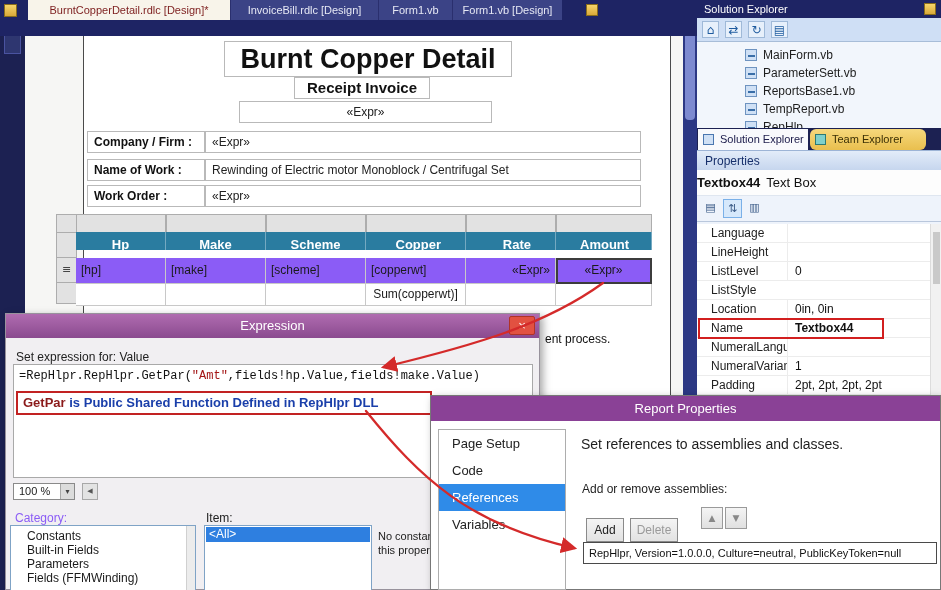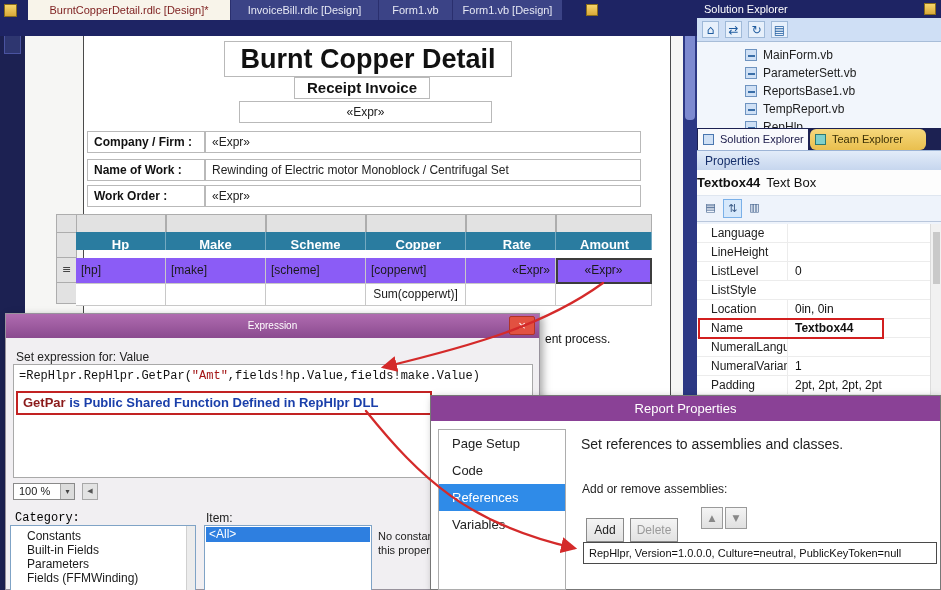--- a/index.html
+++ b/index.html
@@ -70,32 +70,32 @@
   .prow { display:flex; height:19px; border-bottom:1px solid #ececec; font-size:12px; line-height:18px; }
   .plabel { width:90px; padding-left:14px; color:#222; overflow:hidden; white-space:nowrap; }
   .pval { flex:1; padding-left:7px; color:#111; border-left:1px solid #ececec; overflow:hidden; white-space:nowrap; }
   .pval.bold { font-weight:bold; }
   .rp-scroll { position:absolute; left:233px; top:224px; width:11px; height:366px; background:#f1f1f1; border-left:1px solid #dcdcdc; }
   .rp-scroll .th { position:absolute; left:2px; top:8px; width:7px; height:52px; background:#c9c9c9; }
   .name-redbox { position:absolute; left:1px; top:318px; width:186px; height:21px; border:2px solid #d21f1f; z-index:9; }
 
   
   .expdlg { left:5px; top:313px; width:535px; height:277px; background:#f1eff2; border:1px solid #98929c; box-shadow:3px 3px 8px rgba(0,0,0,.35); z-index:10; }
-  .expdlg .titlebar { position:absolute; left:0; top:0; width:100%; height:24px; background:linear-gradient(180deg,#b06cb0,#8a4a8f); color:#fff; font-size:10px; line-height:24px; text-align:center; }
+  .expdlg .titlebar { position:absolute; left:0; top:0; width:100%; height:24px; background:linear-gradient(180deg,#b06cb0,#8a4a8f); color:#fff; font-size:13px; line-height:24px; text-align:center; }
   .closebtn { position:absolute; right:4px; top:2px; width:26px; height:19px; background:#e25141; color:#fff; font-size:13px; line-height:18px; text-align:center; border-radius:2px; border:1px solid #b03326; }
   .setlabel { position:absolute; left:10px; top:36px; font-size:12px; color:#222; }
   .editarea { position:absolute; left:7px; top:50px; width:520px; height:114px; background:#fff; border:1px solid #a9a9a9; }
   .exprline { position:absolute; left:5px; top:4px; font-family:"Liberation Mono","DejaVu Sans Mono",monospace; font-size:12px; white-space:nowrap; color:#111; }
   .exprline .str { color:#a31515; }
   .annbox { position:absolute; left:2px; top:26px; width:416px; height:24px; border:2px solid #c22222; background:#fff; font-size:13px; font-weight:bold; line-height:20px; padding-left:5px; white-space:nowrap; overflow:hidden; }
   .annbox .a1 { color:#8b1a1a; } .annbox .a2 { color:#1a3faa; }
   .zoombox { position:absolute; left:7px; top:169px; width:62px; height:17px; background:#fff; border:1px solid #8a8a8a; font-size:11px; line-height:15px; padding-left:5px; color:#222; }
   .zoombox .dd { position:absolute; right:0; top:0; width:14px; height:15px; background:#dcdcdc; border-left:1px solid #a8a8a8; text-align:center; font-size:8px; line-height:15px; color:#444; }
   .hscr { position:absolute; left:76px; top:169px; width:16px; height:17px; background:#e3e3e3; border:1px solid #a8a8a8; text-align:center; font-size:7px; line-height:15px; color:#555; }
-  .cat-label { position:absolute; left:9px; top:197px; font-size:12px; color:#000000;font-family:Liberation Mono, monospace; }
+  .cat-label { position:absolute; left:9px; top:197px; font-size:12px; color:#8b5cf6; }
   .item-label { position:absolute; left:200px; top:197px; font-size:12px; color:#222; }
   .catbox { position:absolute; left:4px; top:211px; width:186px; height:66px; background:#fff; border:1px solid #7fa3c6; overflow:hidden; }
   .catbox .ci { font-size:12px; line-height:14px; padding-left:16px; color:#1a1a1a; white-space:nowrap; }
   .catbox .sb { position:absolute; right:0; top:0; width:9px; height:100%; background:#ececec; border-left:1px solid #d0d0d0; }
   .itembox { position:absolute; left:198px; top:211px; width:168px; height:66px; background:#fff; border:1px solid #7fa3c6; overflow:hidden; }
   .itemsel { margin:1px; height:15px; background:#2e7fe0; color:#fff; font-size:12px; line-height:15px; padding-left:3px; }
   .notebox { position:absolute; left:372px; top:215px; width:160px; font-size:11px; line-height:14px; color:#222; white-space:nowrap; }
 
   
   .rpdlg { left:430px; top:395px; width:511px; height:195px; background:#fff; border:1px solid #777; box-shadow:3px 3px 8px rgba(0,0,0,.35); z-index:20; }

